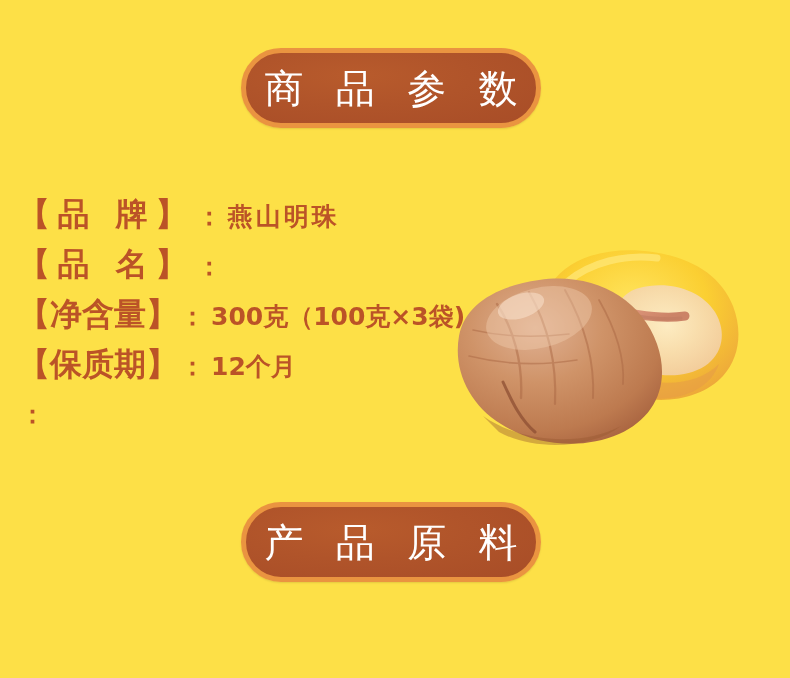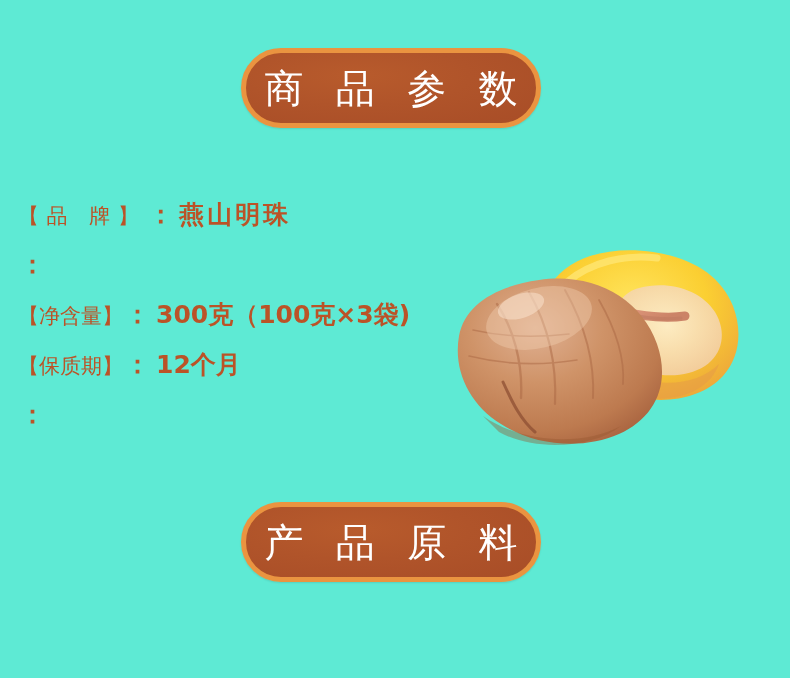--- a/index.html
+++ b/index.html
@@ -7,21 +7,21 @@
     padding: 0;
     background: #ffffff;
   }
   body {
     font-family: "DejaVu Sans", "Liberation Sans", sans-serif;
   }
   #page {
     position: relative;
     width: 790px;
     height: 678px;
-    background: #5eead4;
+    background: #fde047;
     overflow: hidden;
   }
 
   
   .top-strip {
     position: absolute;
     top: 0;
     left: 0;
     width: 790px;
     height: 3px;
@@ -75,23 +75,23 @@
     width: 430px;
   }
   .spec-row {
     display: flex;
     align-items: baseline;
     height: 50px;
     color: #bb5327;
     white-space: nowrap;
   }
   .spec-label {
-    font-size: 21px;
+    font-size: 32px;
     line-height: 1;
-    font-weight: 400;
+    font-weight: 700;
     flex: 0 0 auto;
   }
   
   .spec-label.wide {
     letter-spacing: 7.5px;
   }
   .spec-colon {
     font-size: 25px;
     font-weight: 700;
     padding-left: 2px;
@@ -131,20 +131,21 @@
 
   <div class="spec-list">
 
     <div class="spec-row">
       <span class="spec-label wide">【品 牌】</span>
       <span class="spec-colon">：</span>
       <span class="spec-value tracked">燕山明珠</span>
     </div>
 
     <div class="spec-row">
+      <span class="spec-label wide">【品 名】</span>
       <span class="spec-colon">：</span>
     </div>
 
     <div class="spec-row">
       <span class="spec-label">【净含量】</span>
       <span class="spec-colon">：</span>
       <span class="spec-value">300克（100克×3袋)</span>
     </div>
 
     <div class="spec-row">

